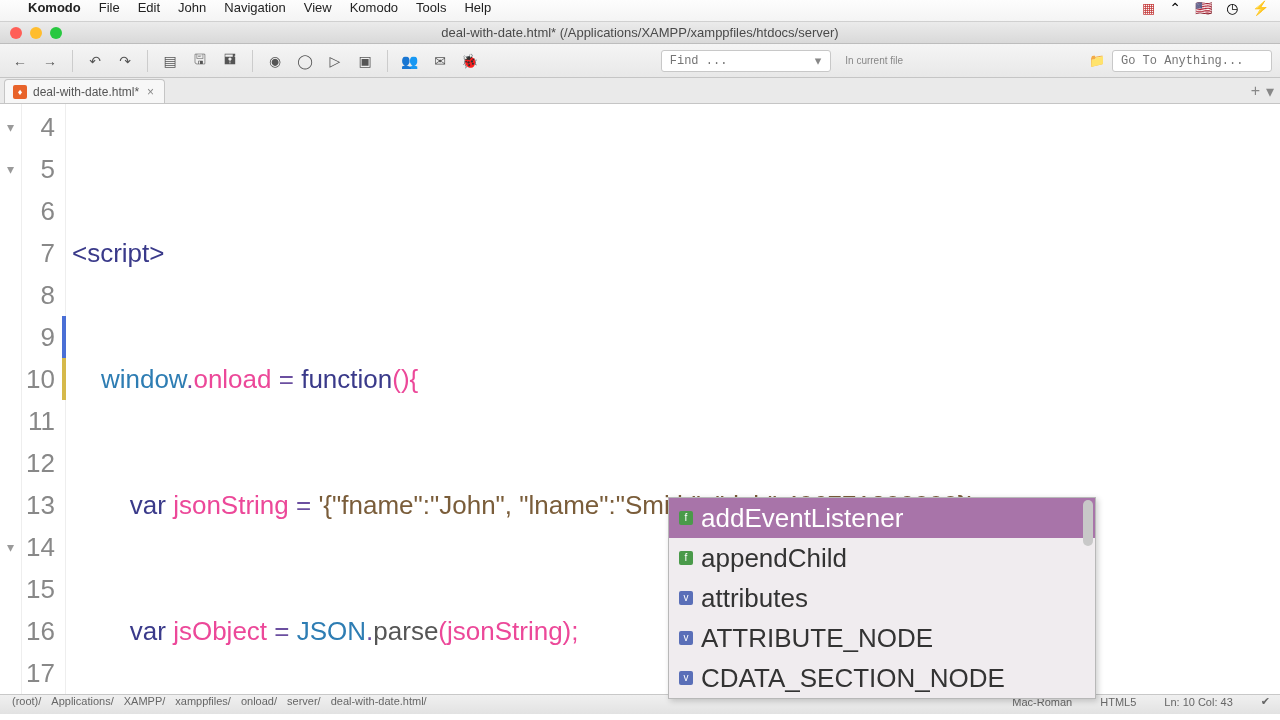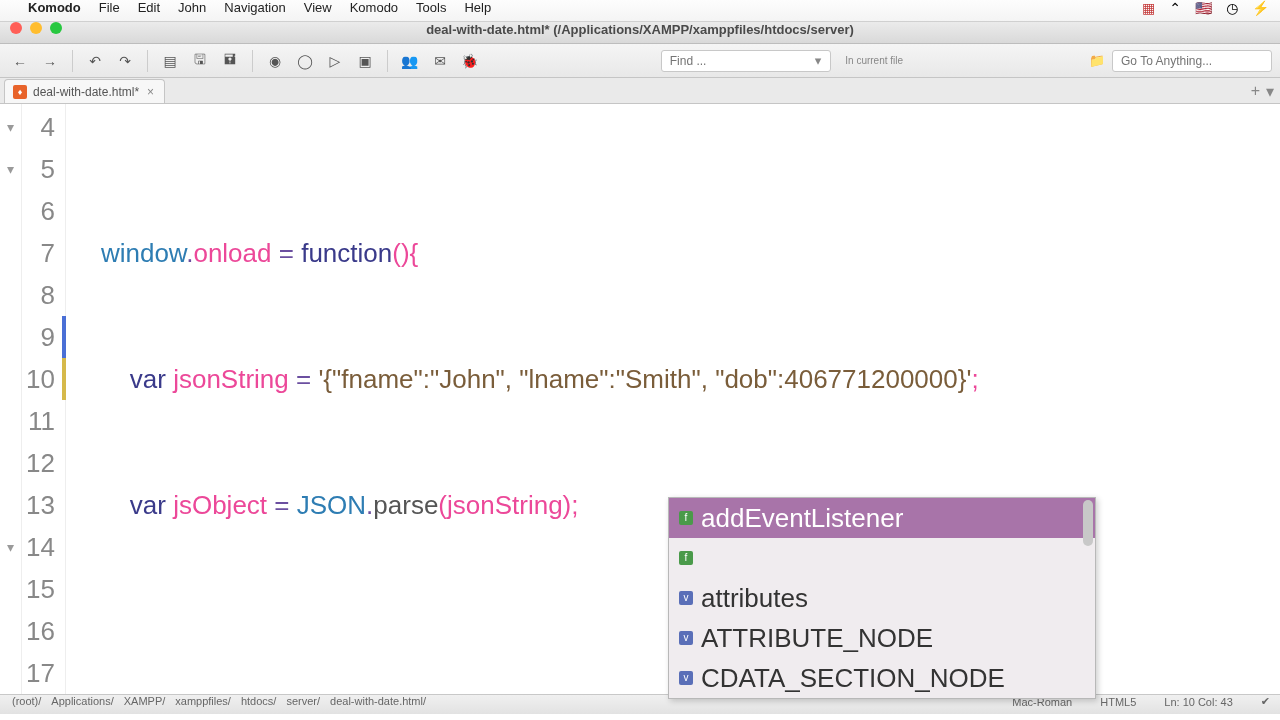--- a/index.html
+++ b/index.html
@@ -2,30 +2,30 @@
 <html><head>
 <meta charset="utf-8">
 <style>
 * { margin:0; padding:0; box-sizing:border-box; font-family:-apple-system,BlinkMacSystemFont,"Helvetica Neue",sans-serif; }
 body { width:1280px; height:720px; overflow:hidden; background:#fff; font-size:13px; }
 .menubar { height:22px; background:linear-gradient(#fdfdfd,#f4f4f4); border-bottom:1px solid #d0d0d0; display:flex; align-items:flex-start; padding:0 10px; gap:18px; }
 .menubar .apple { font-size:14px; }
 .menubar .app { font-weight:700; }
 .menubar .item { font-size:13px; color:#222; }
 .menubar .right { margin-left:auto; display:flex; gap:14px; align-items:center; font-size:14px; }
-.titlebar { height:22px; background:linear-gradient(#ebebeb,#d9d9d9); display:flex; border-bottom:1px solid #bdbdbd; position:relative;font-weight:bold; }
+.titlebar { height:22px; background:linear-gradient(#ebebeb,#d9d9d9); display:flex; align-items:center; border-bottom:1px solid #bdbdbd; position:relative; }
 .lights { display:flex; gap:8px; padding-left:10px; }
 .light { width:12px; height:12px; border-radius:50%; }
 .red{background:#ff5f57}.yellow{background:#ffbd2e}.green{background:#28c840}
 .titlebar .title { position:absolute; left:0; right:0; text-align:center; color:#4a4a4a; font-size:13px; pointer-events:none; }
 .toolbar { height:34px; background:linear-gradient(#f5f5f5,#e8e8e8); border-bottom:1px solid #c5c5c5; display:flex; align-items:center; padding:0 8px; gap:6px; }
 .tbtn { width:24px; height:22px; display:flex; align-items:center; justify-content:center; color:#555; border-radius:3px; font-size:14px; }
 .tsep { width:1px; height:22px; background:#ccc; margin:0 4px; }
 .toolbar .search { margin-left:auto; display:flex; align-items:center; gap:8px; }
-.toolbar input { height:22px; border:1px solid #c8c8c8; border-radius:3px; padding:0 8px; font-size:12px; background:#fff; color:#888; }
+.toolbar input { height:22px; border:1px solid #c8c8c8; border-radius:3px; padding:0 8px; font-size:12px; background:#fff; color:#888;font-family:Liberation Mono, monospace; }
 .find { width:170px; }
 .goto { width:160px; }
 .tabstrip { height:26px; background:#eaeaea; border-bottom:1px solid #c5c5c5; display:flex; align-items:flex-end; padding-left:4px; position:relative; }
 .tab { height:24px; display:flex; align-items:center; gap:6px; padding:0 8px; background:#f7f7f7; border:1px solid #c5c5c5; border-bottom:none; border-radius:4px 4px 0 0; font-size:12px; color:#555; }
 .tab .ico { width:14px; height:14px; background:#e8632a; border-radius:2px; display:flex; align-items:center; justify-content:center; color:#fff; font-size:9px; }
 .tab .close { color:#888; font-size:12px; padding:0 2px; }
 .tabstrip .addclose { position:absolute; right:6px; top:4px; display:flex; gap:6px; color:#888; font-size:16px; }
 .editor { display:flex; height:590px; background:#fff; font-family:"Menlo","Consolas",monospace; font-size:26px; line-height:42px; position:relative; }
 .foldcol { width:22px; background:#fff; border-right:1px solid #eee; padding-top:2px; }
 .foldcol .fm { height:42px; color:#9a9a9a; text-align:center; font-size:14px; font-family:sans-serif; }
@@ -155,20 +155,21 @@
       <div class="ln">11</div>
       <div class="ln">12</div>
       <div class="ln">13</div>
       <div class="ln">14</div>
       <div class="ln">15</div>
       <div class="ln">16</div>
       <div class="ln">17</div>
   </div>
   <div class="code">
     <div class="hl9"></div><div class="hl10"></div>
+    <div class="row"><span class="tk-tag">&lt;script</span><span class="tk-tag">&gt;</span></div>
     <div class="row">    <span class="tk-var">window</span><span class="tk-op">.</span><span class="tk-text">onload </span><span class="tk-op">= </span><span class="tk-kw">function</span><span class="tk-text">(){</span></div>
     <div class="row">        <span class="tk-kw">var </span><span class="tk-text">jsonString </span><span class="tk-op">= </span><span class="tk-str">'{"fname":"John", "lname":"Smith", "dob":406771200000}'</span><span class="tk-text">;</span></div>
     <div class="row">        <span class="tk-kw">var </span><span class="tk-text">jsObject </span><span class="tk-op">= </span><span class="tk-var">JSON</span><span class="tk-op">.</span><span class="tk-func">parse</span><span class="tk-text">(jsonString);</span></div>
     
     
     
     
     
     
     
@@ -178,20 +179,21 @@
   </div>
 
   <div class="autocomplete">
     <div class="sb"></div>
     <div class="opt sel">
         <span class="badge bf">f</span>
         <span>addEventListener</span>
       </div>
     <div class="opt">
         <span class="badge bf">f</span>
+        <span>appendChild</span>
       </div>
     <div class="opt">
         <span class="badge bv">v</span>
         <span>attributes</span>
       </div>
     <div class="opt">
         <span class="badge bv">v</span>
         <span>ATTRIBUTE_NODE</span>
       </div>
     <div class="opt">
@@ -199,21 +201,21 @@
         <span>CDATA_SECTION_NODE</span>
       </div>
   </div>
 </div>
 
 <div class="statusbar">
   <span class="sitem">(root)/</span>
   <span class="sitem">Applications/</span>
   <span class="sitem">XAMPP/</span>
   <span class="sitem">xamppfiles/</span>
-  <span class="sitem">htdocs/</span>
+  <span class="sitem">onload/</span>
   <span class="sitem">server/</span>
   <span class="sitem">deal-with-date.html/</span>
   <div class="right">
     <span>Mac-Roman</span>
     <span>HTML5</span>
     <span>Ln: 10 Col: 43</span>
     <span>✔</span>
   </div>
 </div>
 

